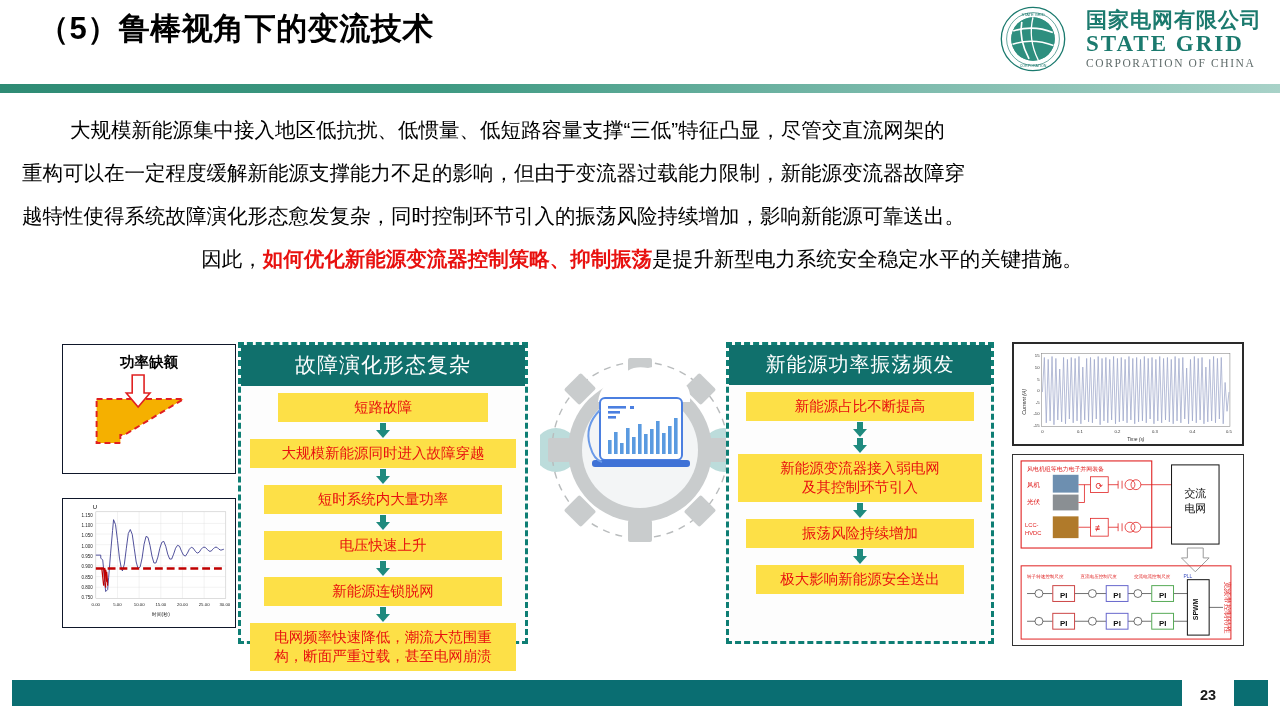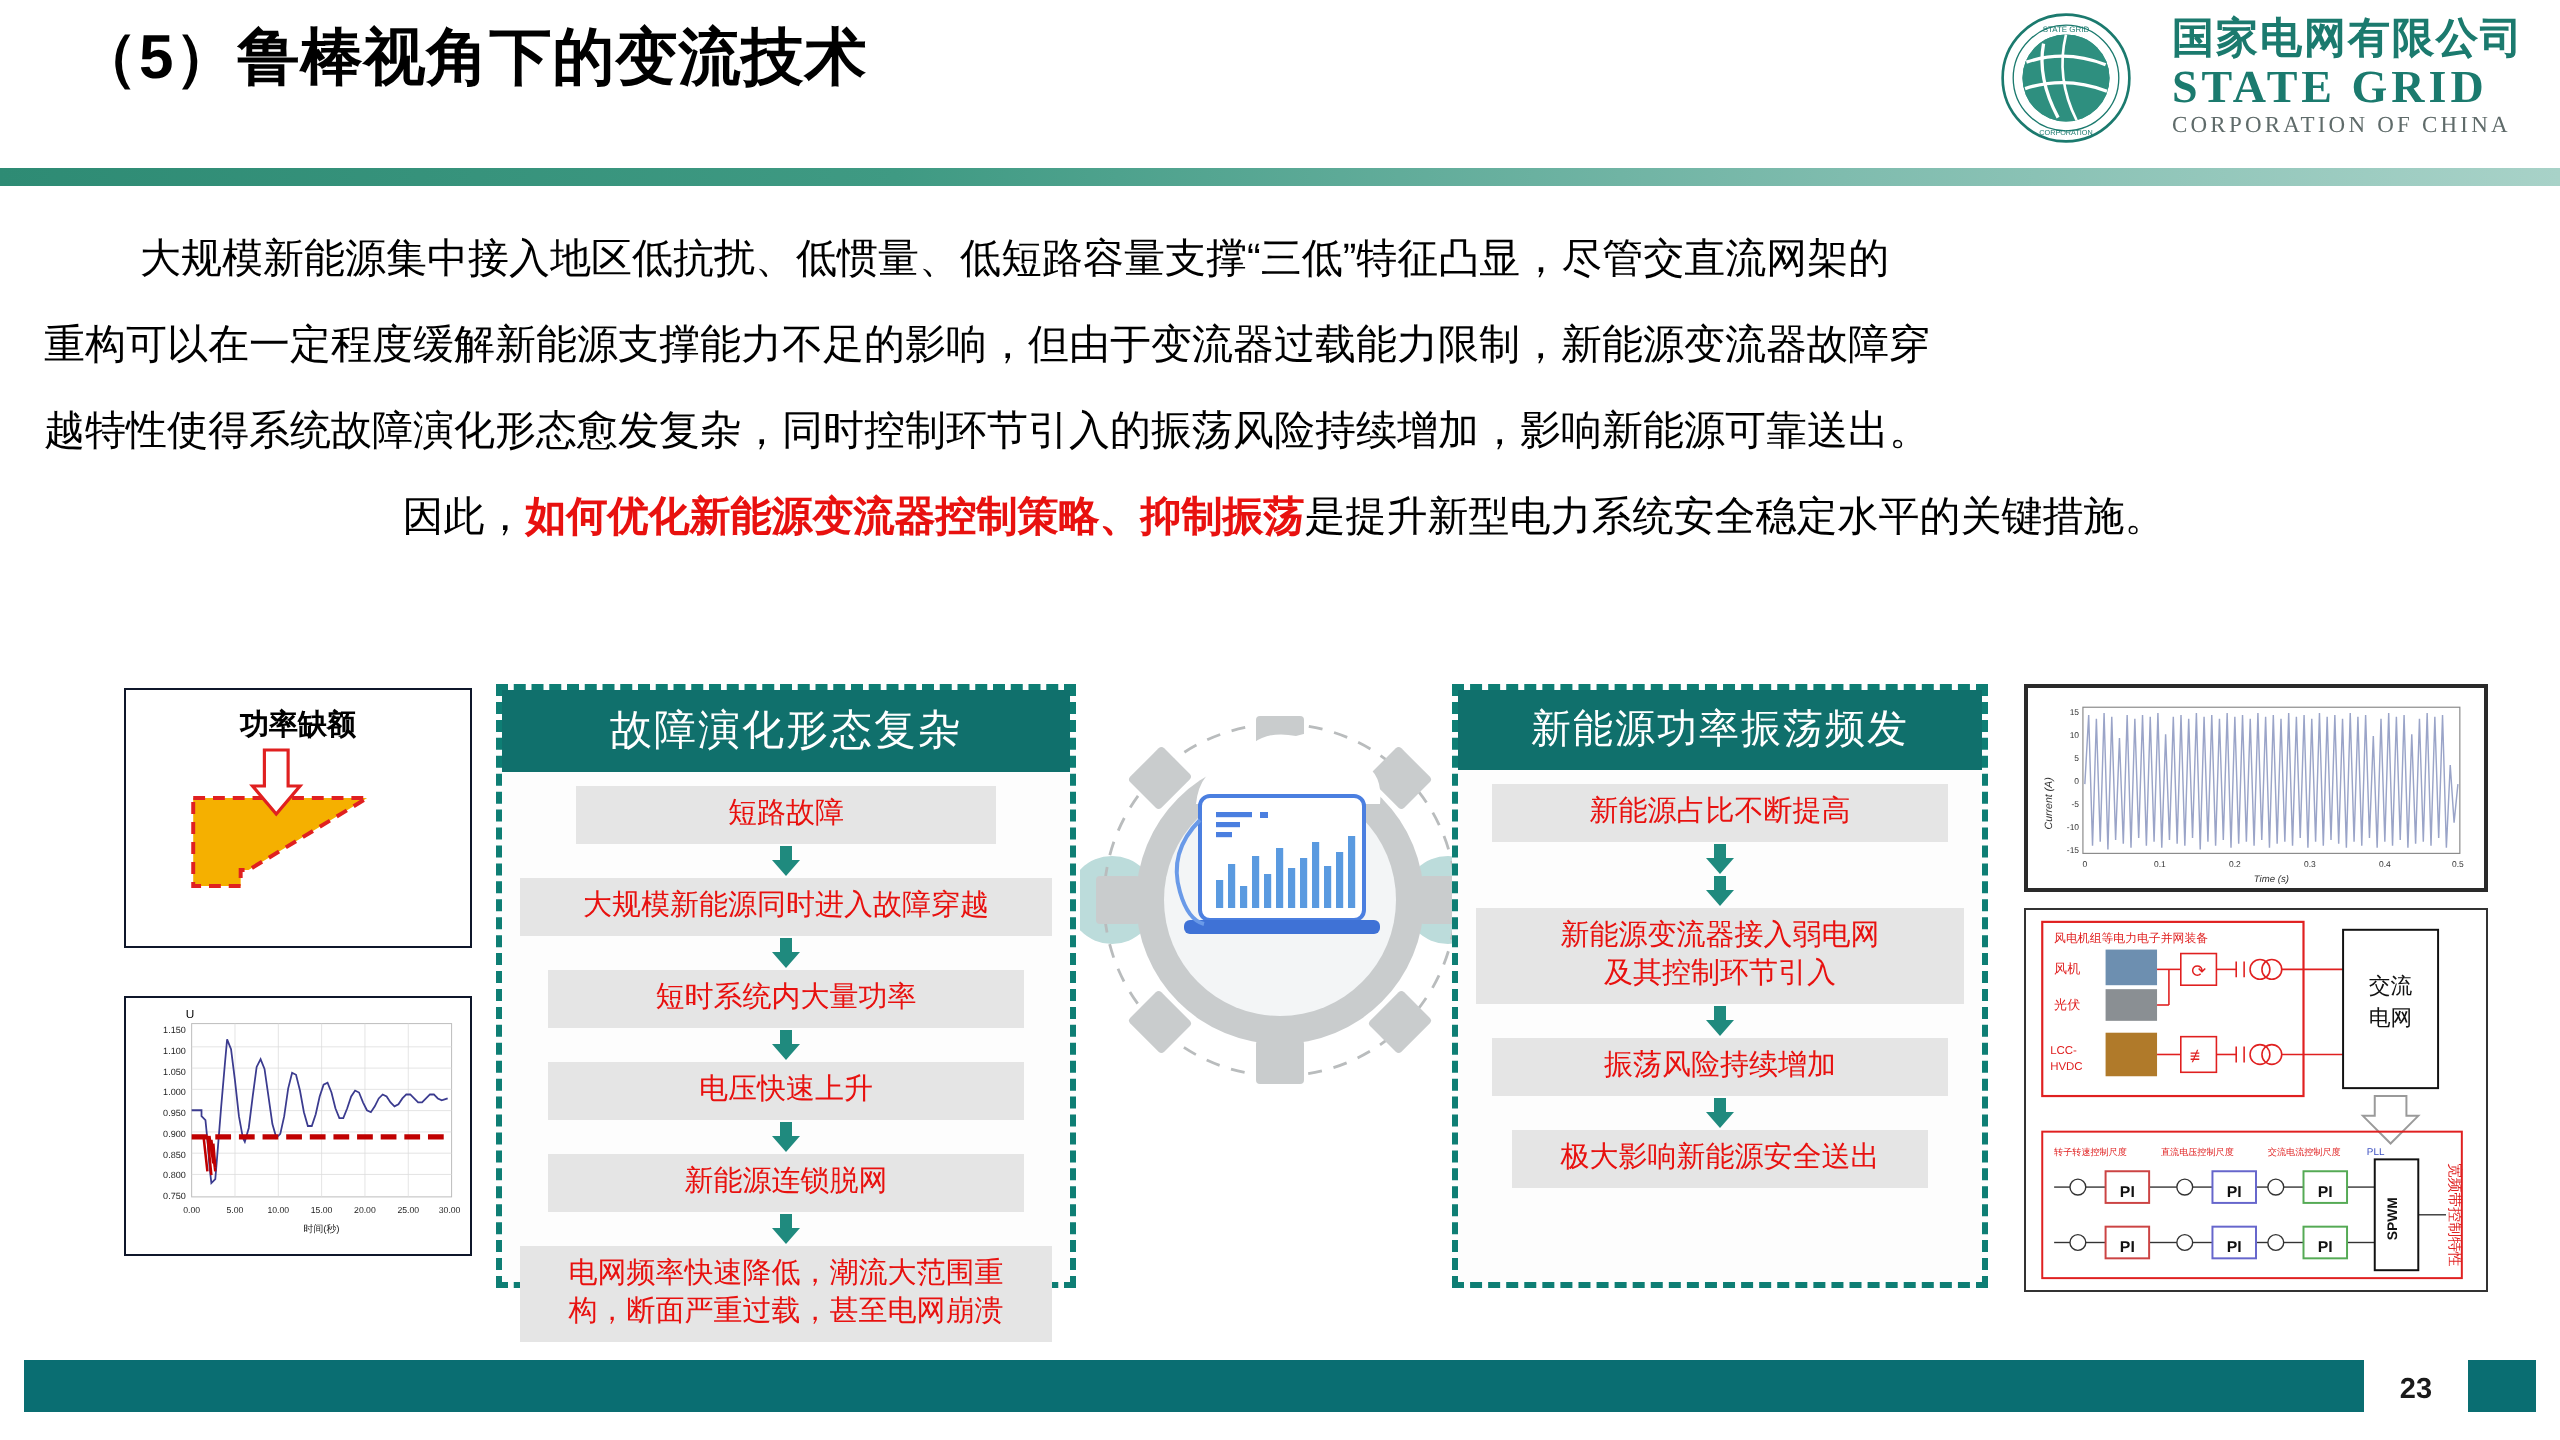--- a/index.html
+++ b/index.html
@@ -87,37 +87,37 @@
   #power-svg { position: absolute; left: 0; top: 28px; width: 100%; height: 100px; }
   #wave-svg  { position: absolute; left: 0; top: 0;  width: 100%; height: 100%; }
 
   
   .flow-panel {
     position: absolute;
     border: 3px dashed #0e7e74;
     background: #fdfdfd;
     padding: 0;
   }
-  #panel-left  { left: 248px; top: 12px; width: 290px; height: 302px; }
+  #panel-left  { left: 238px; top: 12px; width: 290px; height: 302px; }
   #panel-right { left: 726px; top: 12px; width: 268px; height: 302px; }
 
   .panel-head {
     background: #10706c;
     color: #ffffff;
     font-size: 21px;
     text-align: center;
     padding: 6px 0 7px;
     letter-spacing: 1px;
   }
   #panel-right .panel-head { font-size: 20px; }
 
   .flow-body { padding: 7px 9px 4px; }
 
   .flow-box {
-    background: #e5e5e5;
+    background: #fde047;
     color: #e8110f;
     font-size: 14.5px;
     text-align: center;
     padding: 5px 6px;
     line-height: 19px;
     white-space: pre-line;
   }
   #panel-left .flow-box.narrow  { margin: 0 28px; }
   #panel-left .flow-box.mid     { margin: 0 14px; }
   #panel-left .flow-box.wide    { margin: 0 0px; }

